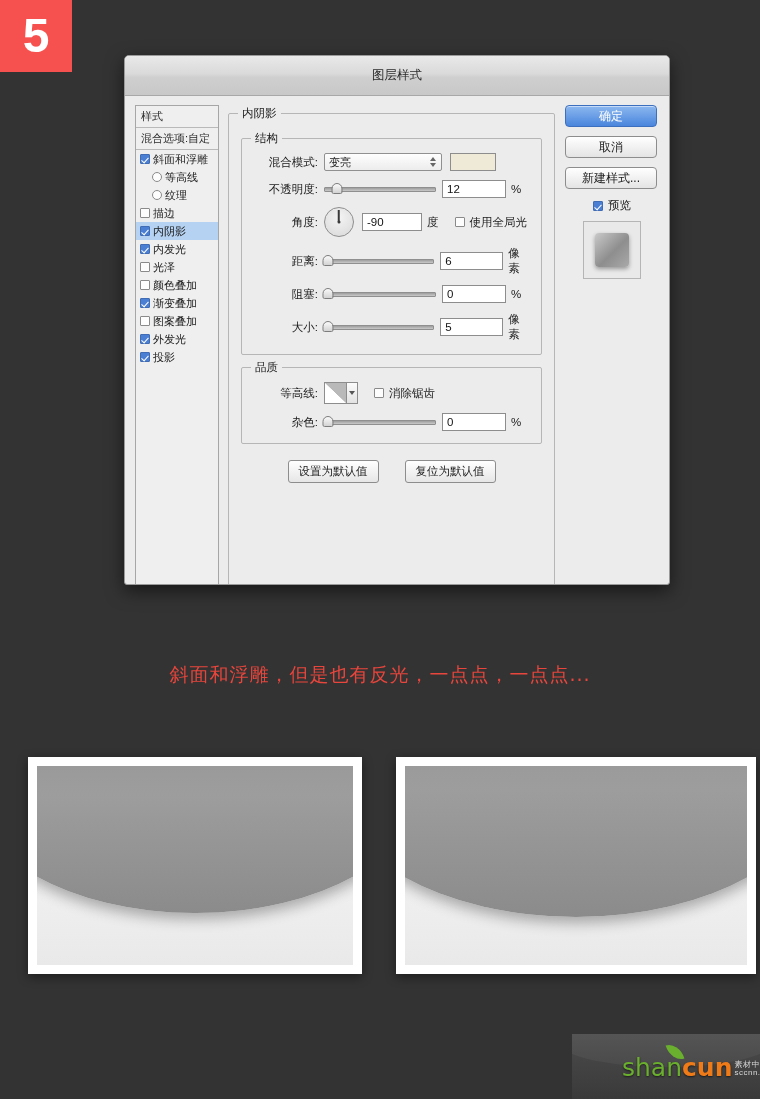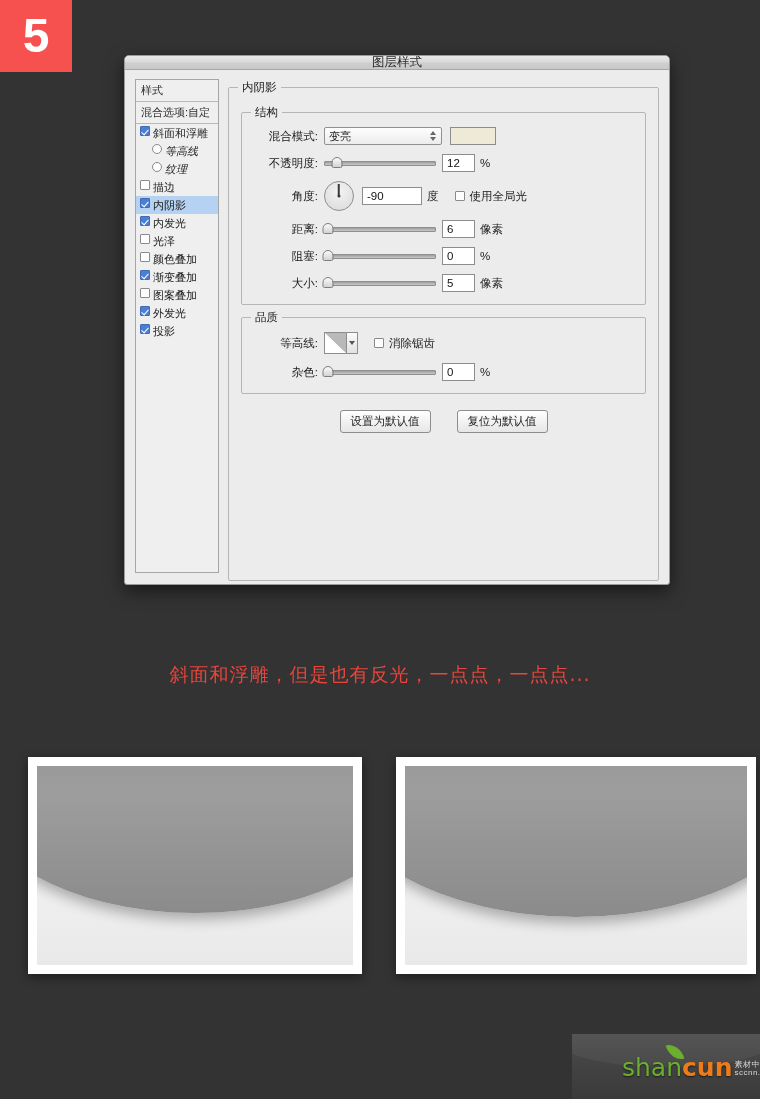--- a/index.html
+++ b/index.html
@@ -25,44 +25,44 @@
   
   .dialog{
     position:absolute; left:124px; top:55px; width:546px; height:530px;
     background:#ececec;
     border:1px solid #9a9a9a;
     border-radius:5px 5px 3px 3px;
     box-shadow:0 6px 18px rgba(0,0,0,.55);
     overflow:hidden;
   }
   .titlebar{
-    height:14px;
+    height:40px;
     background:linear-gradient(to bottom,#e9e9e9 0%,#dadada 45%,#cfcfcf 55%,#c8c8c8 100%);
     border-bottom:1px solid #a8a8a8;
     display:flex; align-items:center; justify-content:center;
     font-size:12.5px; color:#2b2b2b;
   }
   .dlg-body{ display:flex; padding:9px 10px 10px 10px; height:calc(100% - 26px); }
 
   
   .styles-col{ width:84px; flex:0 0 84px; }
   .styles-box{
     background:#efefef; border:1px solid #a6a6a6; height:494px;
     display:flex; flex-direction:column;
   }
   .sl-head{
     font-size:11px; color:#2b2b2b; padding:3px 5px 3px 5px;
     border-bottom:1px solid #b9b9b9; background:#efefef;
   }
   .sl-row{
     font-size:11px; color:#1c1c1c; padding:2px 3px 2px 4px;
-    display:flex; align-items:flex-start; gap:3px; line-height:14px;
+    display:flex; align-items:center; gap:3px; line-height:14px;
     white-space:nowrap;
   }
-  .sl-row.sub{ padding-left:16px;font-style:italic; }
+  .sl-row.sub{ padding-left:16px; }
   .sl-row.sel{ background:#b5d2f2; }
   .sl-fill{ flex:1 1 auto; }
 
   
   .cb{
     width:10px; height:10px; flex:0 0 10px; border:1px solid #8a8a8a;
     background:#fdfdfd; border-radius:1px; position:relative;
   }
   .cb.on{ background:#4a7fd4; border-color:#3f6cb5; }
   .cb.on:after{
@@ -119,21 +119,21 @@
     border:1px solid #8f8f8f; border-radius:1px;
   }
   .slider .thumb{
     position:absolute; top:1px; width:11px; height:11px;
     background:linear-gradient(to bottom,#fafafa,#d3d3d3);
     border:1px solid #7d7d7d;
     border-radius:50% 50% 2px 2px; transform:translateX(-50%);
   }
 
   .numbox{
-    width:33px; height:18px; border:1px solid #8d8d8d; background:#ffffff;
+    width:64px; height:18px; border:1px solid #8d8d8d; background:#ffffff;
     font-size:11.5px; color:#111; display:flex; align-items:center; padding:0 4px;
   }
   .numbox.wide{ width:60px; }
 
   .dial{
     width:30px; height:30px; border-radius:50%;
     background:radial-gradient(circle at 50% 35%,#f4f4f4,#d8d8d8);
     border:1px solid #8e8e8e; position:relative; margin-right:8px;
   }
   .dial .needle{
@@ -437,20 +437,32 @@
           </div>
         </div>
 
         <div class="defbtns">
           <div class="btn">设置为默认值</div>
           <div class="btn">复位为默认值</div>
         </div>
       </div>
     </div>
 
+    <div class="right-col">
+      <div class="btn-wide primary">确定</div>
+      <div class="btn-wide">取消</div>
+      <div class="btn-wide">新建样式...</div>
+      <div class="prev-row">
+        <span class="cb on"></span>
+        <span>预览</span>
+      </div>
+      <div class="prev-thumb">
+        <div class="stone"></div>
+      </div>
+    </div>
 
   </div>
 </div>
 
 <div class="caption">斜面和浮雕，但是也有反光，一点点，一点点...</div>
 
 <div class="panel" id="panel-left">
   <div class="art">
     <div class="glow"></div>
     <div class="stone"></div>

